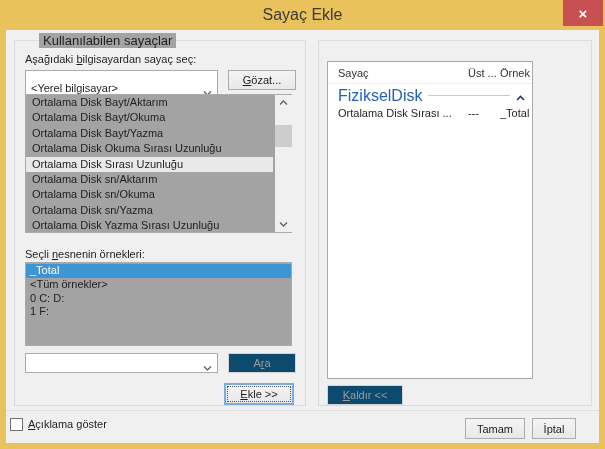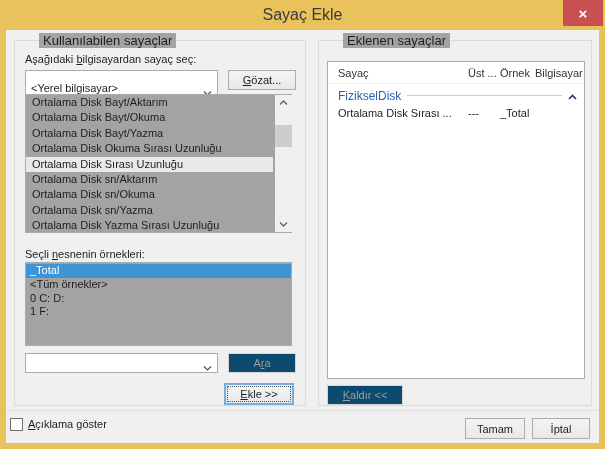--- a/index.html
+++ b/index.html
@@ -94,21 +94,21 @@
   .trow {
     display: grid; grid-template-columns: 130px 32px 35px 1fr;
     padding-left: 10px; align-items: center;
     font-size: 11px; color: #1e1e1e;
   }
   .trow > span { overflow: hidden; white-space: nowrap; }
   .thead { height: 22px; border-bottom: 1px solid #ededed; color: #333; }
   .tdata { height: 17px; }
   .group-row {
     display: flex; align-items: center; height: 17px; margin-top: 3px;
-    padding: 0 7px 0 10px; font-size: 12px;
+    padding: 0 7px 0 10px; font-size: 16px;
   }
   .group-row .gname { color: #2861b4; white-space: nowrap; }
   .group-row .rule { flex: 1; height: 1px; background: #b9cfe8; margin: 0 6px; }
   .checkbox {
     position: absolute; width: 13px; height: 13px;
     background: #fff; border: 1px solid #707070; cursor: pointer;
   }
   .footer-divider {
     position: absolute; left: 0; right: 0; top: 380px; height: 1px; background: #e0e0e0;
   }
@@ -186,23 +186,22 @@
             </svg>
         </span>
       </div>
 
       <button class="btn disabled" style="left:213px; top:312px; width:68px; height:20px;">A<u>r</u>a</button>
 
       <button class="btn focused" style="left:209px; top:342px; width:70px; height:22px;"><u>E</u>kle &gt;&gt;</button>
     </div>
 
     <div class="group" style="left:312px; top:10px; width:274px; height:366px;">
-      <span class="group-label">Eklenen sayaçlar</span>
-
-      <div class="table" style="left:8px; top:20px; width:258px; height:318px;">
+
+      <div class="table" style="left:8px; top:20px; width:206px; height:318px;">
         <div class="trow thead">
           <span>Sayaç</span>
           <span>Üst ...</span>
           <span>Örnek</span>
           <span>Bilgisayar</span>
         </div>
         <div class="group-row">
           <span class="gname">FizikselDisk</span>
           <span class="rule"></span>
           <span>
@@ -221,15 +220,15 @@
 
       <button class="btn disabled" style="left:8px; top:344px; width:76px; height:20px;"><u>K</u>aldır &lt;&lt;</button>
     </div>
 
     <div class="footer-divider"></div>
 
     <div class="checkbox" style="left:4px; top:388px;"></div>
     <span class="lbl" style="left:22px; top:388px;"><u>A</u>çıklama göster</span>
 
     <button class="btn" style="left:459px; top:388px; width:60px; height:21px;">Tamam</button>
-    <button class="btn" style="left:526px; top:388px; width:58px; height:21px;">İptal</button>
+    <button class="btn" style="left:526px; top:388px; width:44px; height:21px;">İptal</button>
   </div>
 </div>
 
 </body></html>

